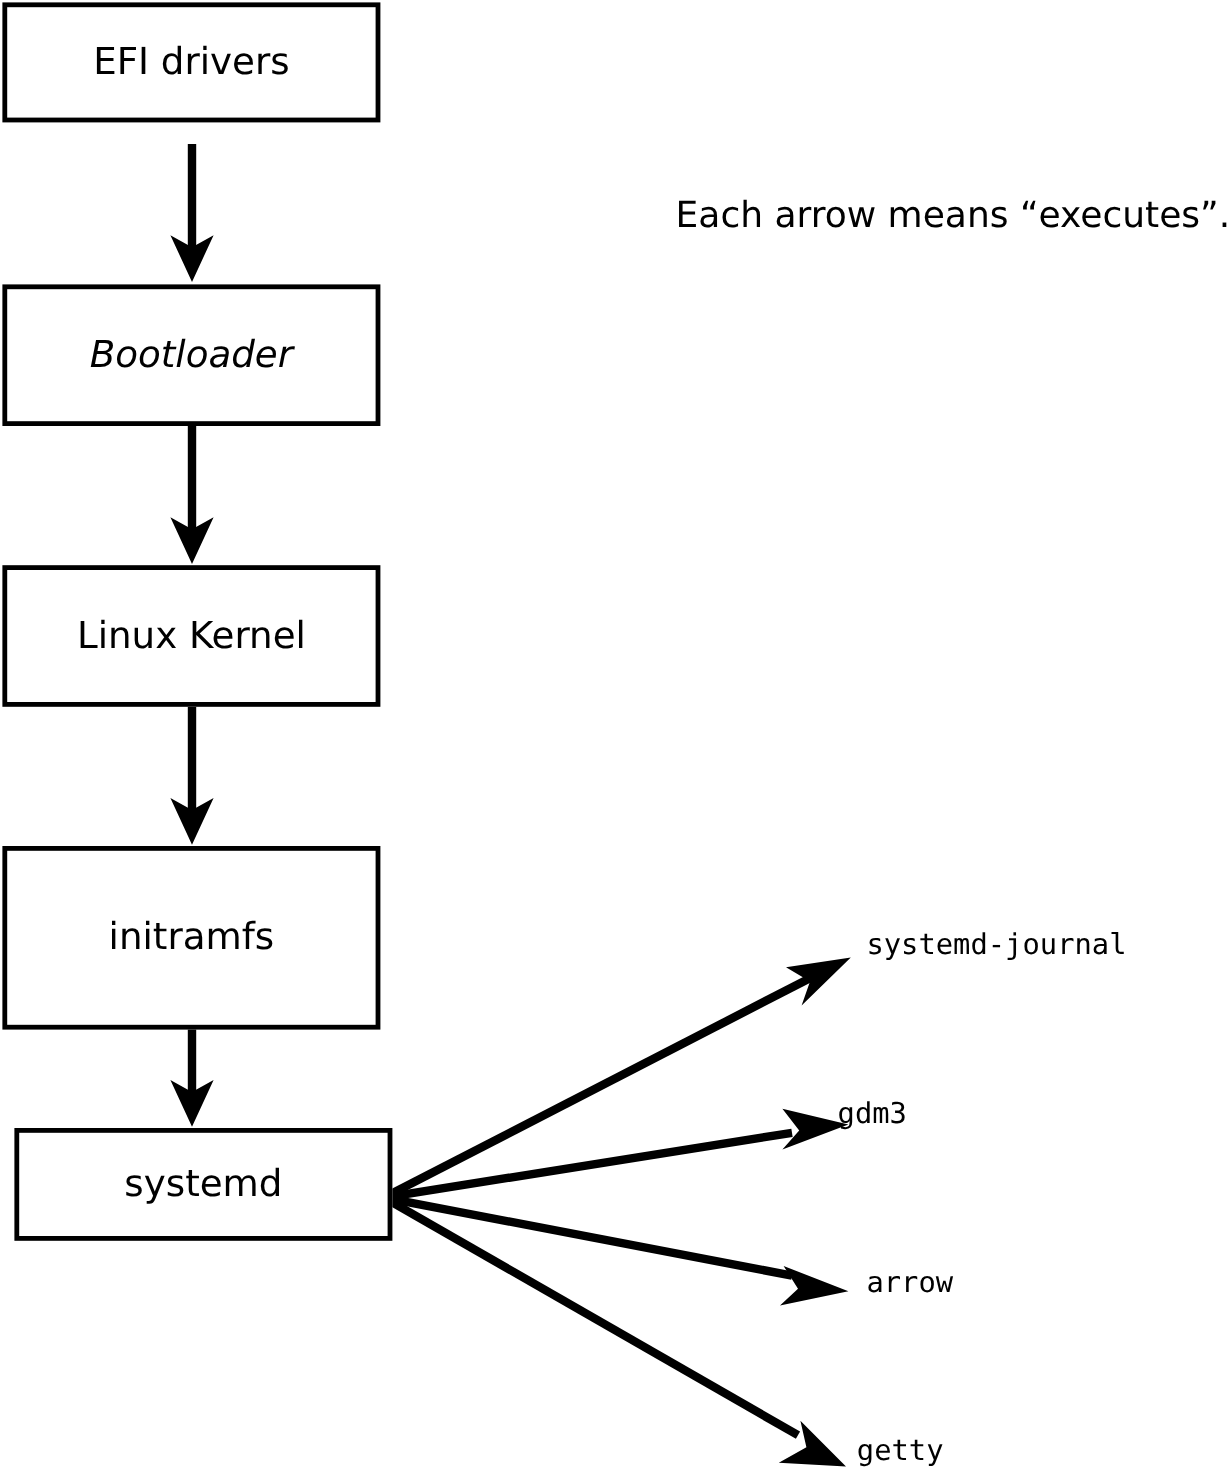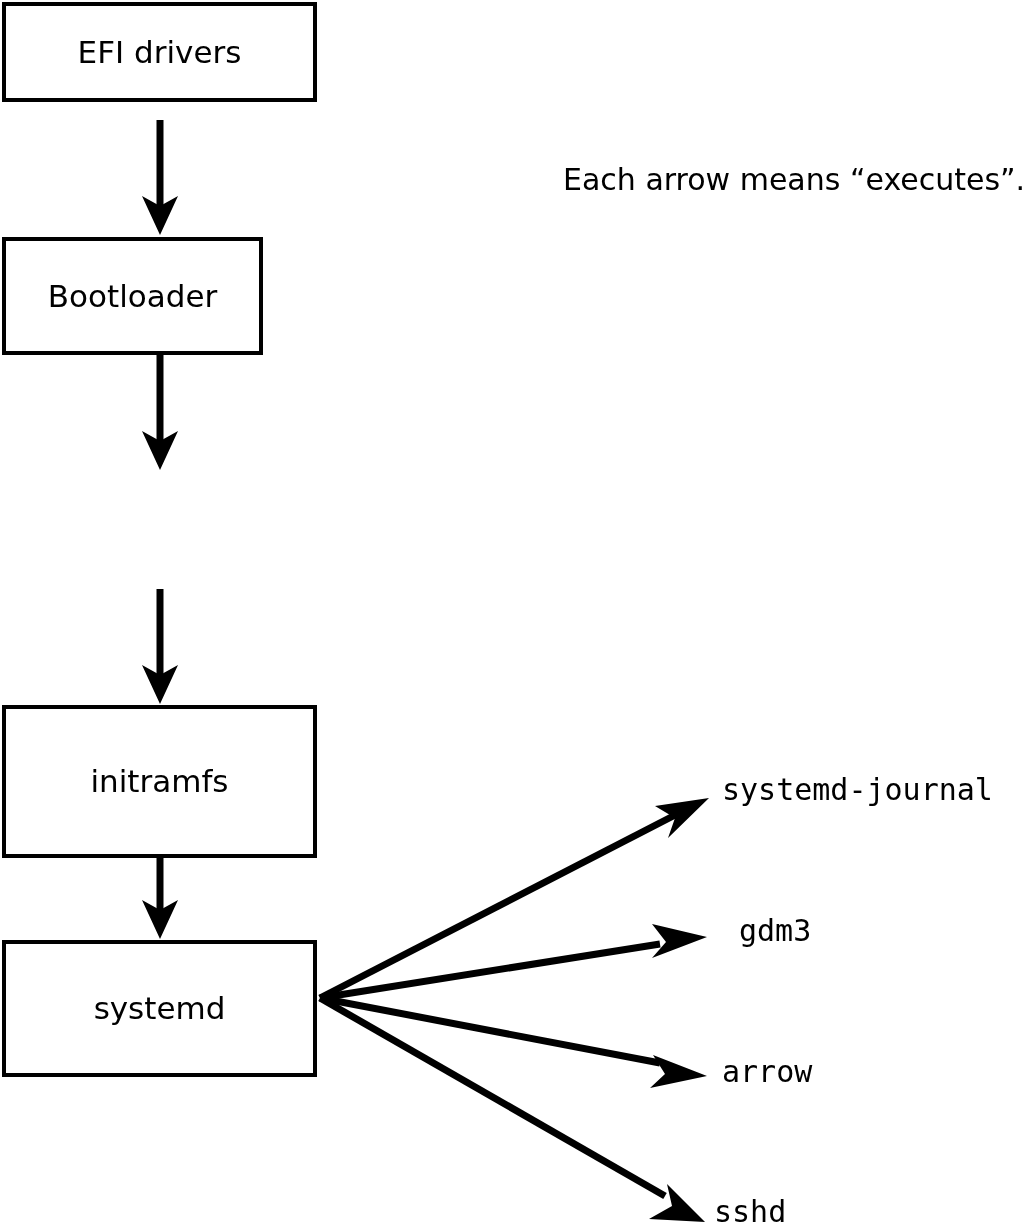--- a/index.html
+++ b/index.html
@@ -35,21 +35,21 @@
     font-family: "DejaVu Sans", "Liberation Sans", sans-serif;
     font-size: 31px;
     line-height: 1;
     color: #000000;
     letter-spacing: 0px;
     white-space: nowrap;
   }
   .leaf-label {
     position: absolute;
     font-family: "DejaVu Sans Mono", "Liberation Mono", monospace;
-    font-size: 30px;
+    font-size: 24px;
     line-height: 1;
     color: #000000;
     white-space: nowrap;
   }
   .legend-note {
     position: absolute;
     font-family: "DejaVu Sans", "Liberation Sans", sans-serif;
     font-size: 30px;
     line-height: 1;
     color: #000000;
@@ -101,36 +101,39 @@
     <g>
       <line x1="320" y1="998" x2="665" y2="1196" stroke="#000000" stroke-width="7"></line>
       <polygon points="705,1222 649,1219 672,1206 667,1184" fill="#000000"></polygon>
     </g>
   </svg>
 
   <div class="node-box" style="left:2px; top:2px; width:315px; height:100px;">
     <span class="node-label">EFI drivers</span>
   </div>
 
-  <div class="node-box" style="left:2px; top:237px; width:261px; height:118px;">
+  <div class="node-box" style="left:2px; top:237px; width:315px; height:118px;font-style:italic;">
     <span class="node-label">Bootloader</span>
   </div>
 
+  <div class="node-box" style="left:2px; top:471px; width:315px; height:118px;">
+    <span class="node-label">Linux Kernel</span>
+  </div>
 
   <div class="node-box" style="left:2px; top:705px; width:315px; height:153px;">
     <span class="node-label">initramfs</span>
   </div>
 
-  <div class="node-box" style="left:2px; top:940px; width:315px; height:137px;">
+  <div class="node-box" style="left:12px; top:940px; width:315px; height:94px;">
     <span class="node-label">systemd</span>
   </div>
 
   <div class="legend-note" style="left:563px; top:165px;">Each arrow means “executes”.</div>
 
   <div class="leaf-label" style="left:722px; top:775px;">systemd-journal</div>
 
-  <div class="leaf-label" style="left:739px; top:916px;text-align:center;">gdm3</div>
+  <div class="leaf-label" style="left:698px; top:916px;text-align:center;">gdm3</div>
 
   <div class="leaf-label" style="left:722px; top:1057px;">arrow</div>
 
-  <div class="leaf-label" style="left:714px; top:1197px;">sshd</div>
+  <div class="leaf-label" style="left:714px; top:1197px;">getty</div>
 
 </div>
 
 </body></html>

